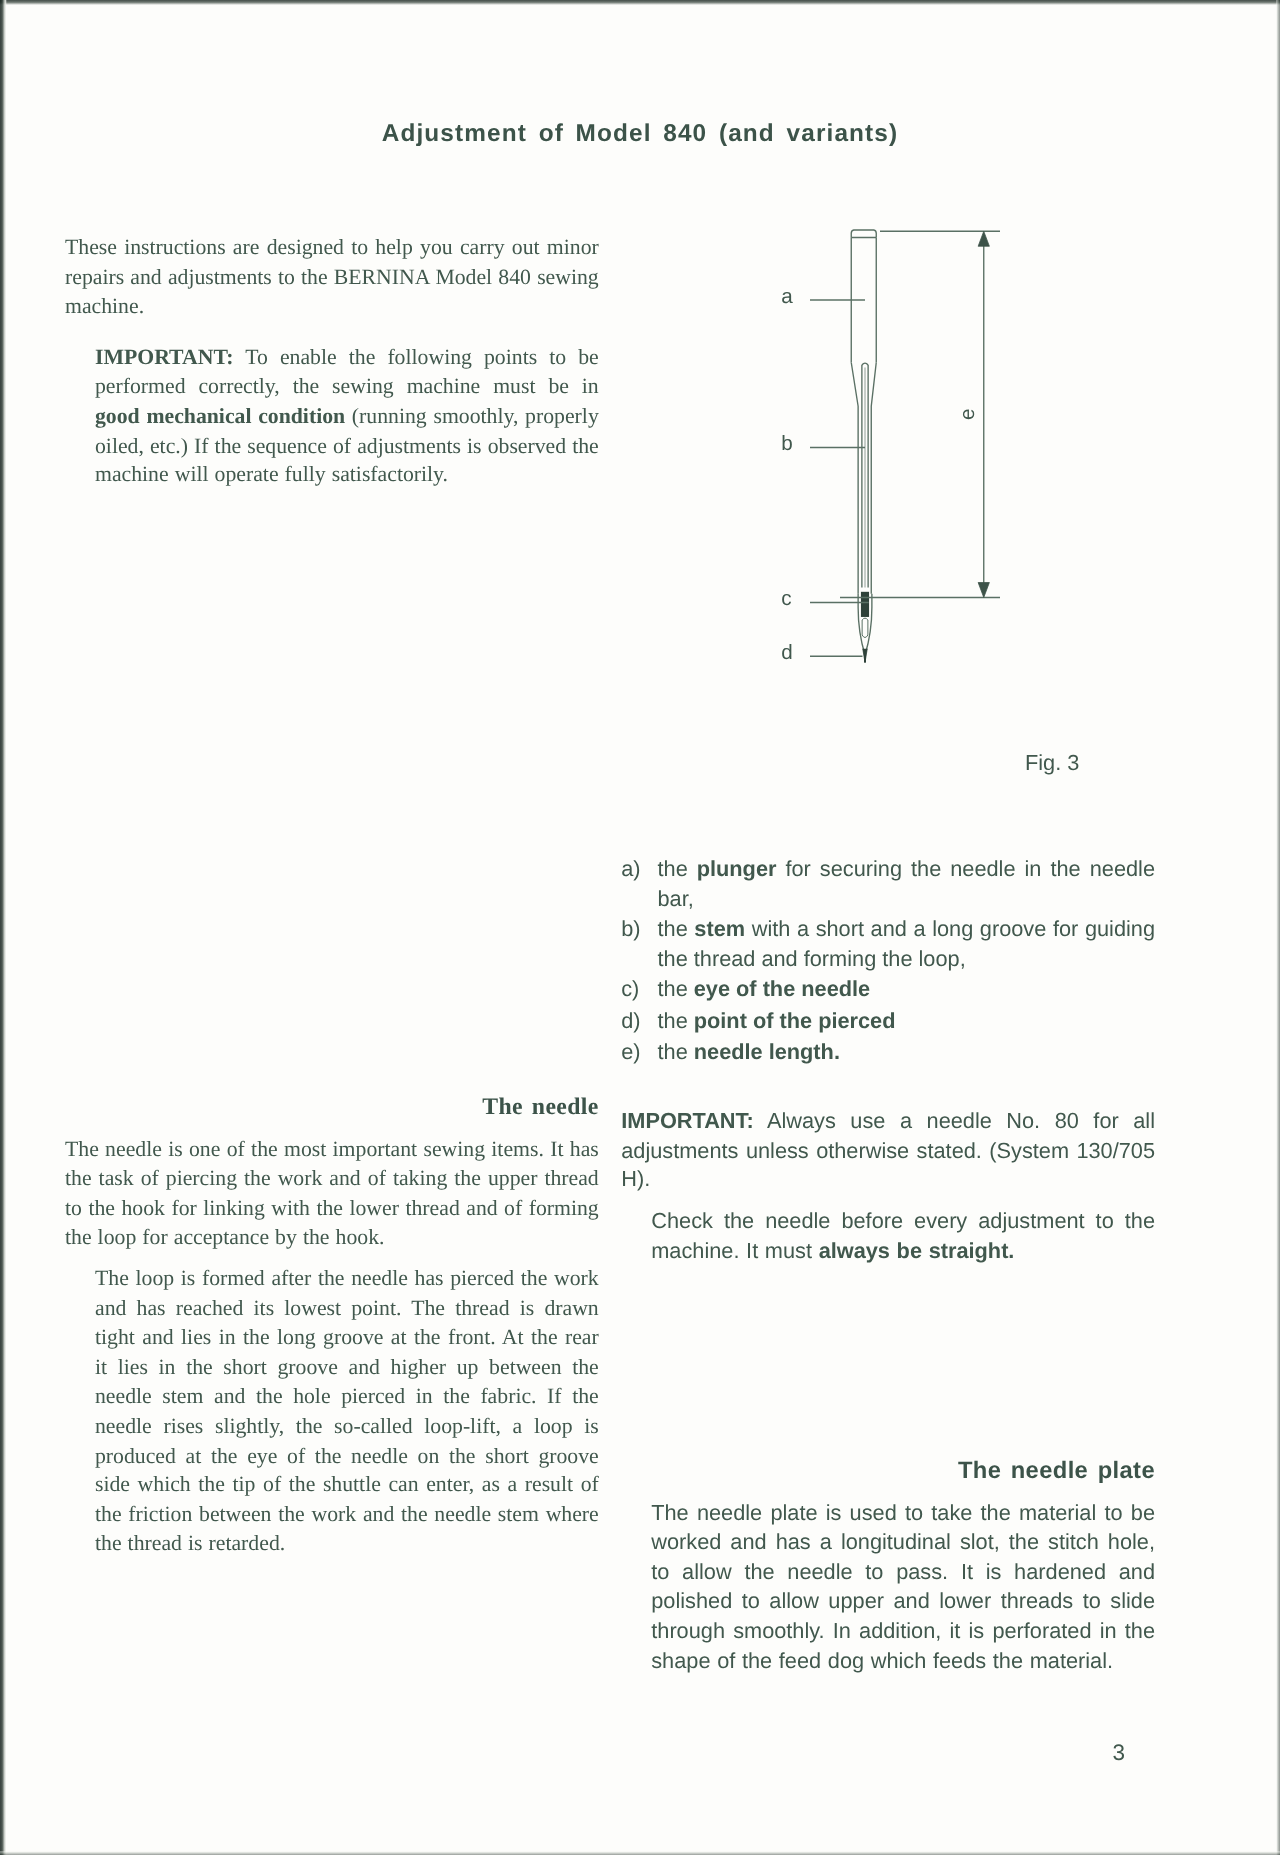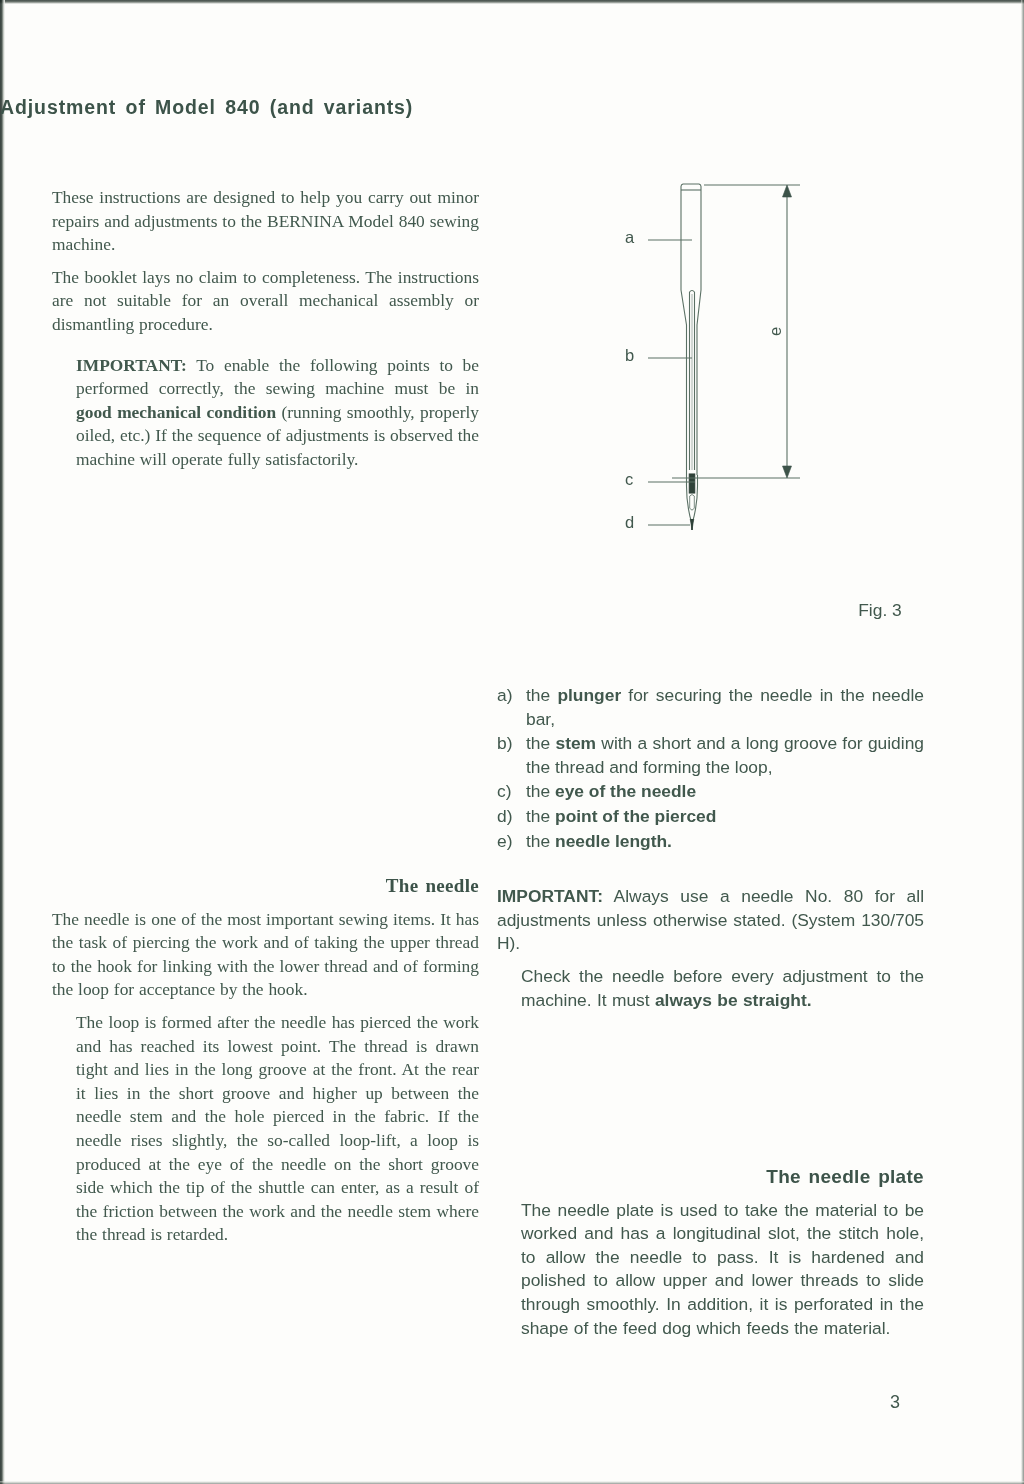--- a/index.html
+++ b/index.html
@@ -46,21 +46,21 @@
     width: 1024px; height: 3px;
     background: linear-gradient(to top, #1a2620 0%, #b5bdb4 60%, #fdfdfb 100%);
     opacity: .45;
   }
 
   .page-title {
     position: absolute;
     top: 96px;
     left: 0;
     width: 1024px;
-    text-align: left;
+    text-align: center;
     font-size: 19.5px;
     font-weight: bold;
     letter-spacing: 0.9px;
     color: #3c5349;
     word-spacing: 3px;
   }
 
   .col {
     position: absolute;
     width: 427px;
@@ -114,21 +114,20 @@
     left: 600px;
     top: 170px;
     width: 250px;
     height: 400px;
   }
   .fig-caption {
     position: absolute;
     left: 820px;
     top: 600px;
     width: 120px;
-    text-align: center;
     font-size: 17.4px;
     color: #41584d;
   }
   .fig-label {
     position: absolute;
     font-size: 16.5px;
     color: #41584d;
   }
   .e-label {
     position: absolute;
@@ -155,21 +154,20 @@
 
   <div class="scan-edge-top"></div>
   <div class="scan-edge-left"></div>
   <div class="scan-edge-right"></div>
   <div class="scan-edge-bottom"></div>
 
   <div class="page-title">Adjustment of Model 840 (and variants)</div>
 
   <div class="col col-left" style="top:186px;">
     <p class="para">These instructions are designed to help you carry out minor repairs and adjustments to the BERNINA Model 840 sewing machine.</p>
-    <p class="para">The booklet lays no claim to completeness. The instructions are not suitable for an overall mechanical assembly or dismantling procedure.</p>
     <p class="para" style="margin-top:17px;"><b>IMPORTANT:</b><span> To enable the following points to be performed correctly, the sewing machine must be in </span><b>good mechanical condition</b><span> (running smoothly, properly oiled, etc.) If the sequence of adjustments is observed the machine will operate fully satisfactorily.</span></p>
   </div>
 
   <div class="figure">
     <svg width="250" height="400" viewBox="0 0 250 400">
       <g fill="none" stroke="#5a7064" stroke-width="1.1">
 
         <path d="M81,20 L81,16.5 Q81,14.5 83,14 L99,14 Q101,14.5 101,16.5 L101,20"></path>
         <line x1="81" y1="20" x2="101" y2="20"></line>
 

